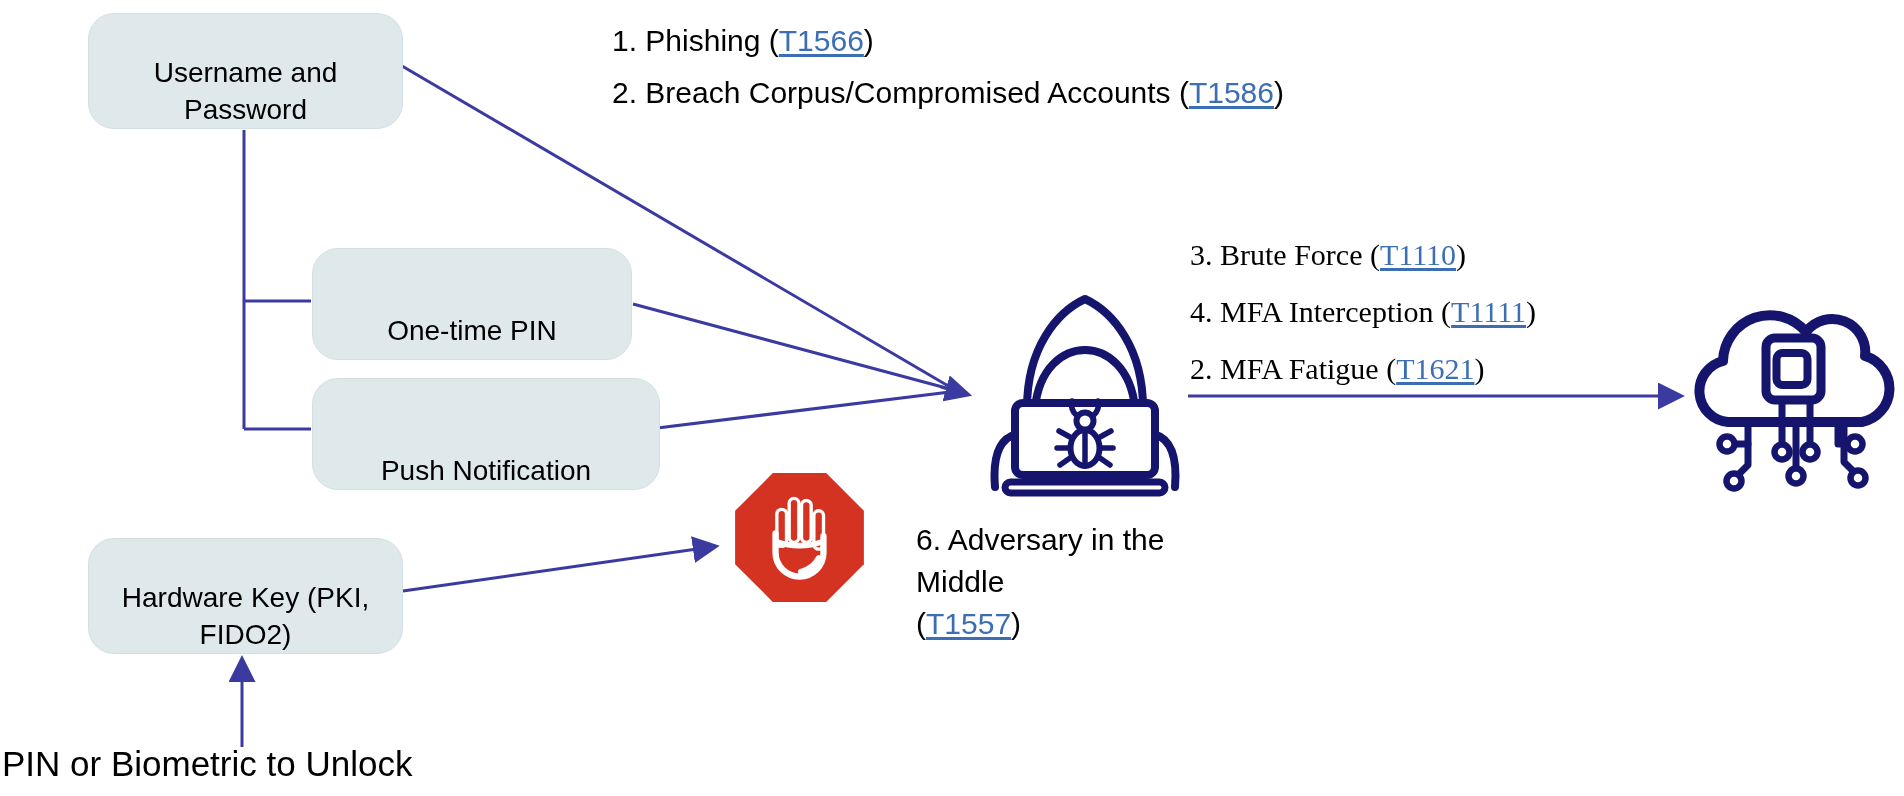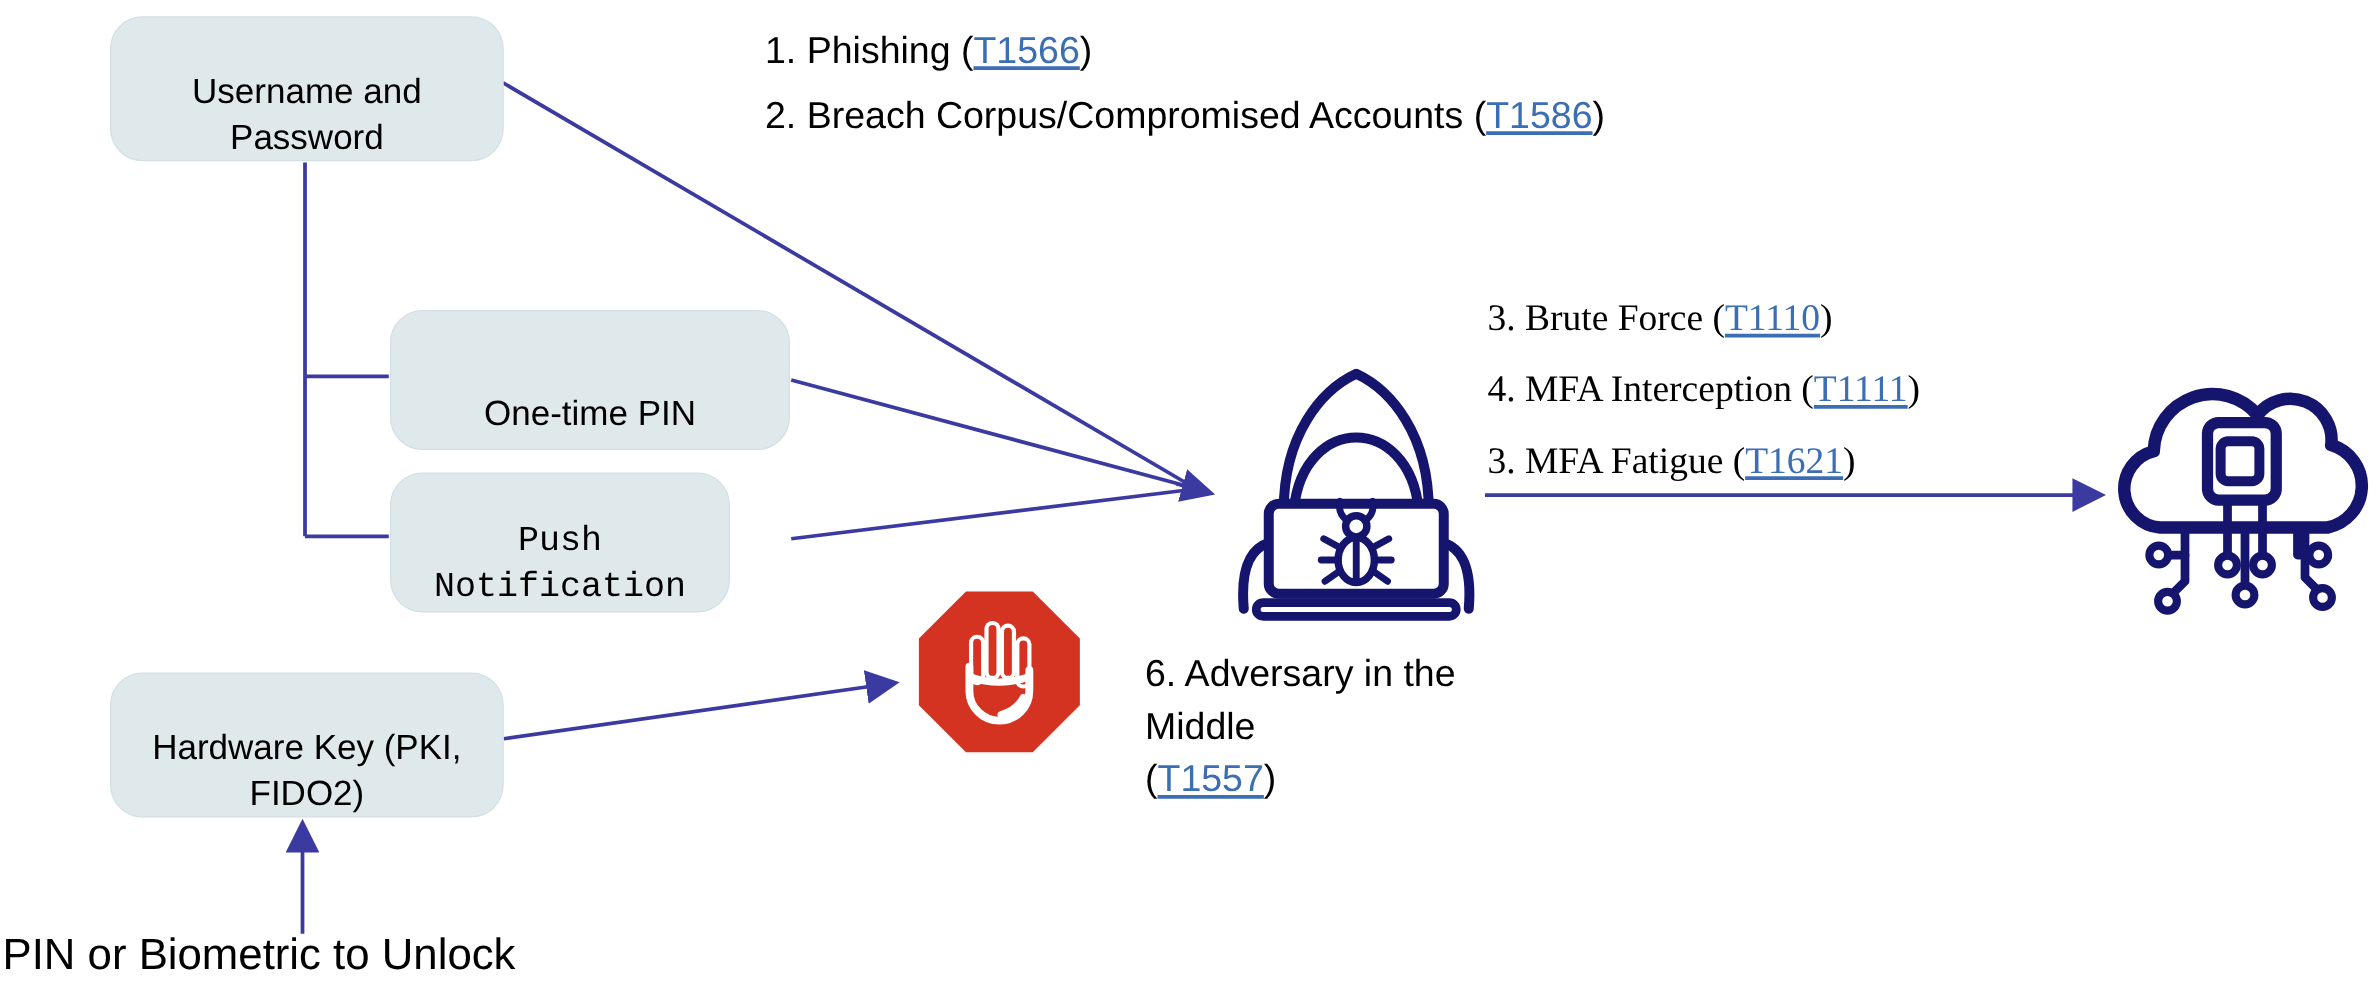--- a/index.html
+++ b/index.html
@@ -8,21 +8,21 @@
     font-family:"Liberation Sans","DejaVu Sans",sans-serif;color:#000;overflow:hidden;
   }
   svg.connectors{position:absolute;left:0;top:0;z-index:1;}
   .node{
     position:absolute;z-index:2;background:#dfe9ec;border:1px solid #d2e0e4;
     border-radius:26px;display:flex;align-items:flex-end;justify-content:center;
     text-align:center;font-size:28px;line-height:37px;color:#000;padding:0 28px;box-sizing:border-box;
   }
   #node-username{left:88px;top:13px;width:315px;height:116px;}
   #node-otp{left:312px;top:248px;width:320px;height:112px;padding:10px 10px;}
-  #node-push{left:312px;top:378px;width:272px;height:112px;padding:0 10px;font-family:Liberation Mono, monospace;}
+  #node-push{left:312px;top:378px;width:348px;height:112px;padding:0 10px;}
   #node-hwkey{left:88px;top:538px;width:315px;height:116px;}
   .tech-list{position:absolute;z-index:2;font-size:30px;}
   #list-cred{left:612px;top:24px;}
   #list-cred .row{height:52px;display:flex;align-items:flex-start;}
   #list-mfa{left:1190px;top:226px;}
   #list-mfa .row{height:57px;display:flex;align-items:center;font-family:Liberation Serif, serif;}
   a.tcode{color:#3c6eb4;text-decoration:underline;text-underline-offset:3px;cursor:pointer;}
   .adv-label{
     position:absolute;z-index:2;left:916px;top:519px;width:360px;
     font-size:30px;line-height:42px;
@@ -105,21 +105,21 @@
       <span>3. Brute Force (</span>
         <a class="tcode">T1110</a>
         <span>)</span>
     </div>
     <div class="row">
       <span>4. MFA Interception (</span>
         <a class="tcode">T1111</a>
         <span>)</span>
     </div>
     <div class="row">
-      <span>3. MFA Fatigue (</span>
+      <span>2. MFA Fatigue (</span>
         <a class="tcode">T1621</a>
         <span>)</span>
     </div>
   </div>
 
   <svg class="icon-abs" id="icon-stop" width="137" height="137" viewBox="0 0 100 100">
     <polygon points="30.5,3 69.5,3 97,30.5 97,69.5 69.5,97 30.5,97 3,69.5 3,30.5" fill="#d53322"></polygon>
     <g fill="none" stroke="#ffffff" stroke-linecap="round" stroke-linejoin="round">
       <g stroke-width="9.5">
         <path d="M 37 53 V 33"></path>

